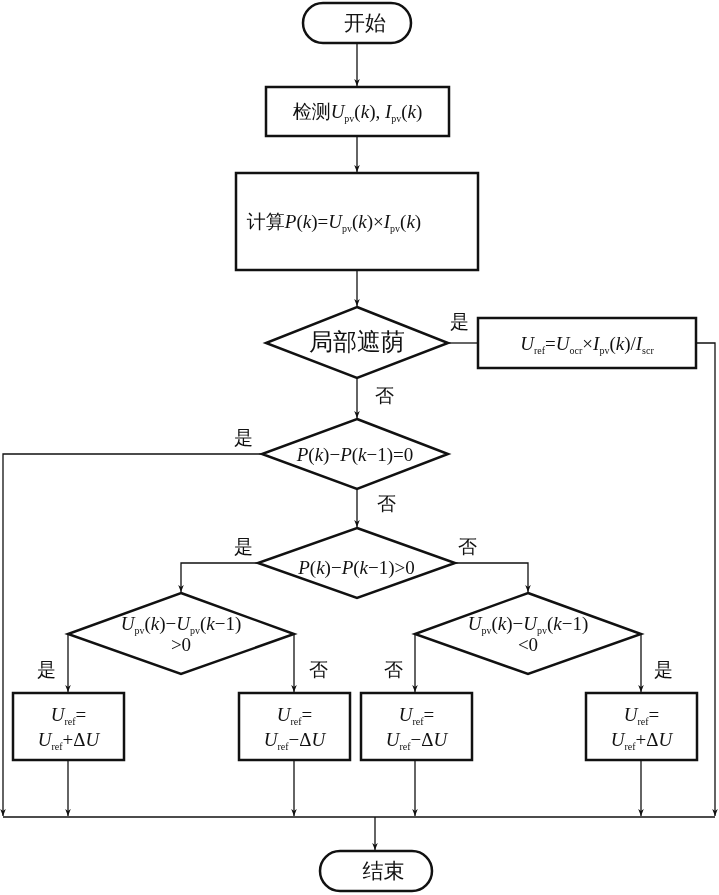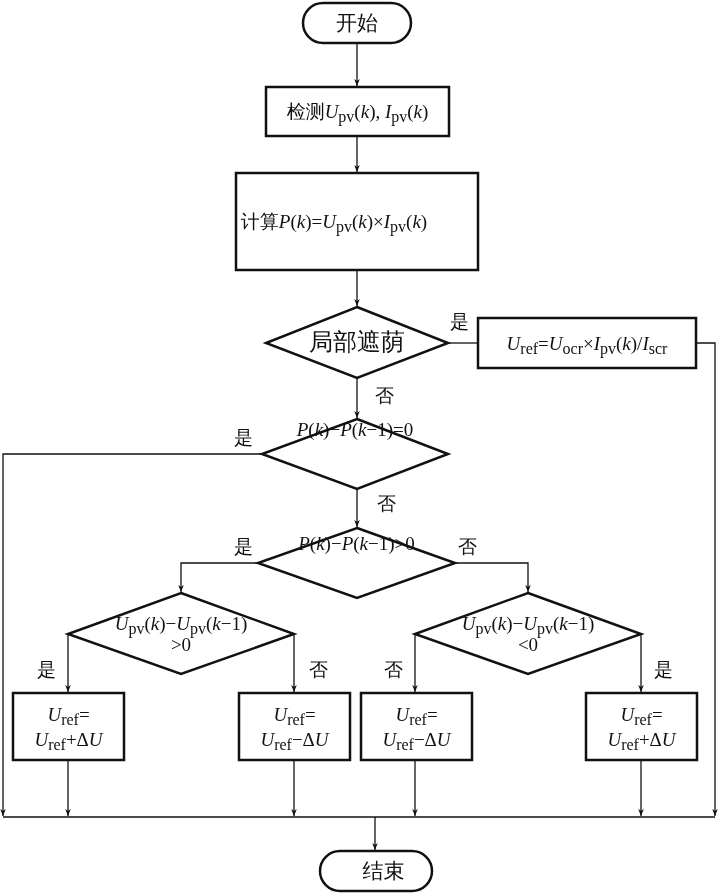--- a/index.html
+++ b/index.html
@@ -4,21 +4,21 @@
 <style>
   html, body { margin: 0; padding: 0; background: #ffffff; }
   body { width: 719px; height: 895px; position: relative; overflow: hidden;
          font-family: "Liberation Serif", "DejaVu Serif", serif; color: #111; }
   svg.canvas { position: absolute; left: 0; top: 0; }
   .node-text { position: absolute; display: flex; flex-direction: column;
                align-items: center; justify-content: center; text-align: center;
                font-size: 19px; line-height: 21px; white-space: nowrap; }
   .lbl { position: absolute; font-size: 19px; line-height: 20px; }
   i { font-style: italic; }
-  sub { font-size: 16px; vertical-align: -4px; line-height: 0; }
+  sub { font-size: 10px; vertical-align: -4px; line-height: 0; }
 </style>
 </head>
 <body>
 
 <svg class="canvas" width="719" height="895" viewBox="0 0 719 895">
   <defs>
     <marker id="arr" viewBox="0 0 10 10" refX="10" refY="5" markerWidth="7" markerHeight="9" orient="auto" markerUnits="userSpaceOnUse">
       <path d="M0,1 L10,5 L0,9 L3,5 Z" fill="#111"></path>
     </marker>
   </defs>
@@ -64,41 +64,41 @@
     <line x1="415" y1="760" x2="415" y2="816" stroke-width="1.3" marker-end="url(#arr)"></line>
     <line x1="641" y1="760" x2="641" y2="816" stroke-width="1.3" marker-end="url(#arr)"></line>
 
     <line x1="3" y1="817" x2="715" y2="817" stroke-width="1.3"></line>
     <line x1="375" y1="817" x2="375" y2="850" stroke-width="1.3" marker-end="url(#arr)"></line>
 
     <rect x="320" y="851" width="112" height="40" rx="20" ry="20" stroke-width="2.5"></rect>
   </g>
 </svg>
 
-<div class="node-text" style="left:303px;top:3px;width:108px;height:40px;font-size:21px;">开始</div>
+<div class="node-text" style="left:303px;top:3px;width:108px;height:40px;font-size:21px;padding-left:8px;">开始</div>
 
 <div class="node-text" style="left:266px;top:87px;width:183px;height:49px;">
   <span><span>检测</span><i>U</i><sub>pv</sub>(<i>k</i>), <i>I</i><sub>pv</sub>(<i>k</i>)</span>
 </div>
 
 <div class="node-text" style="left:236px;top:173px;width:196px;height:97px;line-height:25px;border-radius:26px;">
   <span><span>计算</span><i>P</i>(<i>k</i>)=<i>U</i><sub>pv</sub>(<i>k</i>)×<i>I</i><sub>pv</sub>(<i>k</i>)</span>
 </div>
 
 <div class="node-text" style="left:266px;top:307px;width:182px;height:71px;font-size:24px;">局部遮荫</div>
 
 <div class="node-text" style="left:478px;top:318px;width:218px;height:50px;text-align:center;">
   <span><i>U</i><sub>ref</sub>=<i>U</i><sub>ocr</sub>×<i>I</i><sub>pv</sub>(<i>k</i>)/<i>I</i><sub>scr</sub></span>
 </div>
 
-<div class="node-text" style="left:262px;top:394px;width:186px;height:70px;">
+<div class="node-text" style="left:262px;top:419px;width:186px;height:70px;">
   <span><i>P</i>(<i>k</i>)−<i>P</i>(<i>k</i>−1)=0</span>
 </div>
 
-<div class="node-text" style="left:258px;top:508px;width:197px;height:70px;">
+<div class="node-text" style="left:258px;top:532px;width:197px;height:70px;">
   <span><i>P</i>(<i>k</i>)−<i>P</i>(<i>k</i>−1)&gt;0</span>
 </div>
 
 <div class="node-text" style="left:68px;top:606px;width:226px;height:56px;">
   <span><i>U</i><sub>pv</sub>(<i>k</i>)−<i>U</i><sub>pv</sub>(<i>k</i>−1)</span>
   <span>&gt;0</span>
 </div>
 
 <div class="node-text" style="left:415px;top:606px;width:226px;height:56px;">
   <span><i>U</i><sub>pv</sub>(<i>k</i>)−<i>U</i><sub>pv</sub>(<i>k</i>−1)</span>

